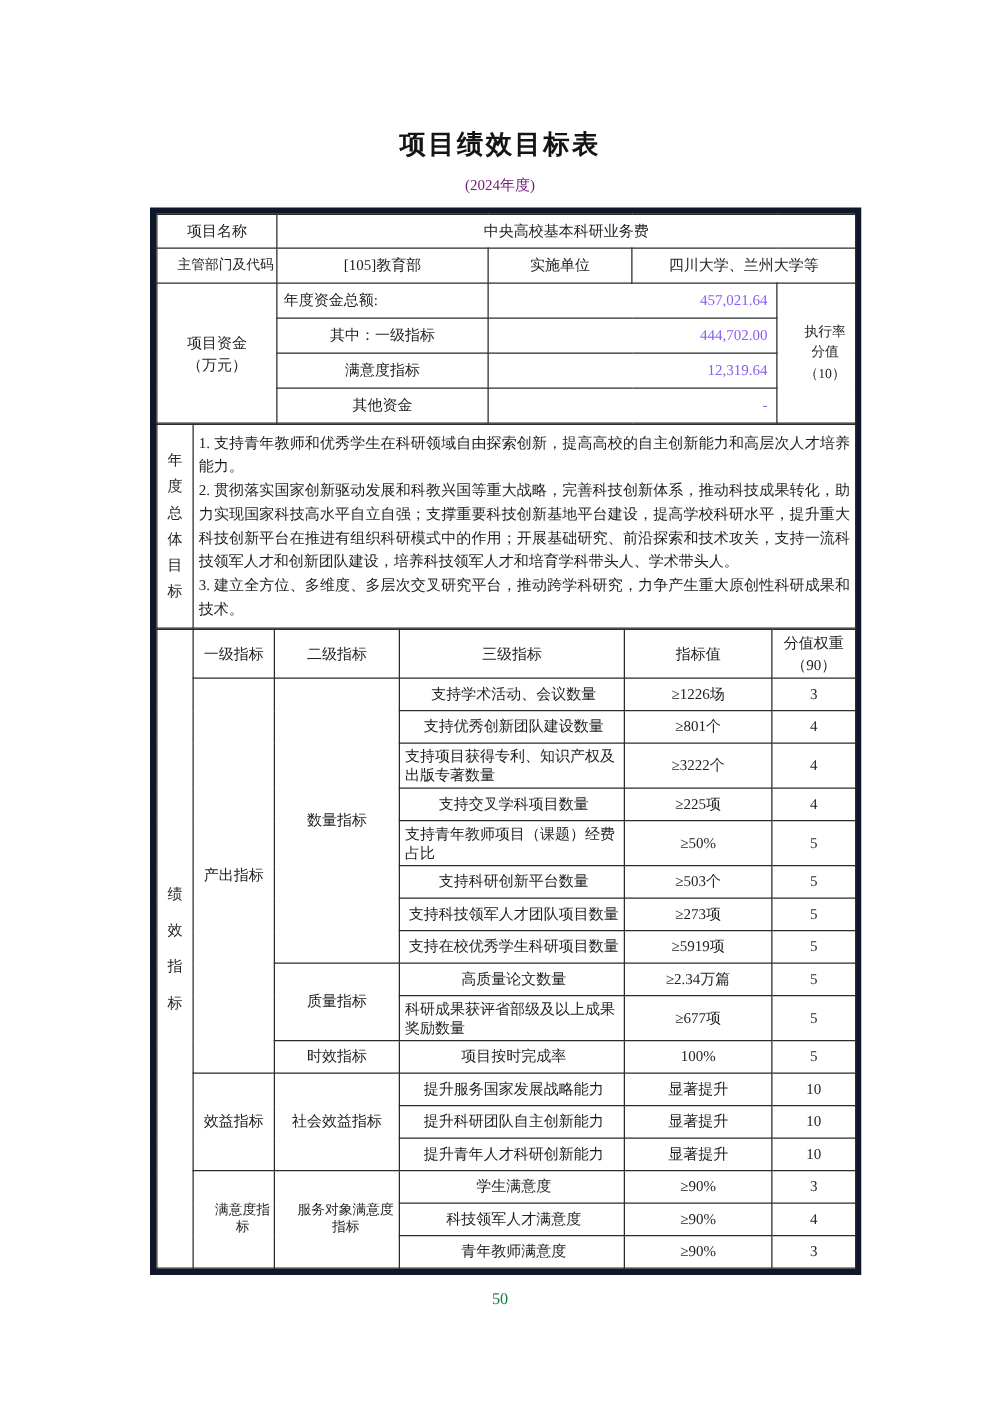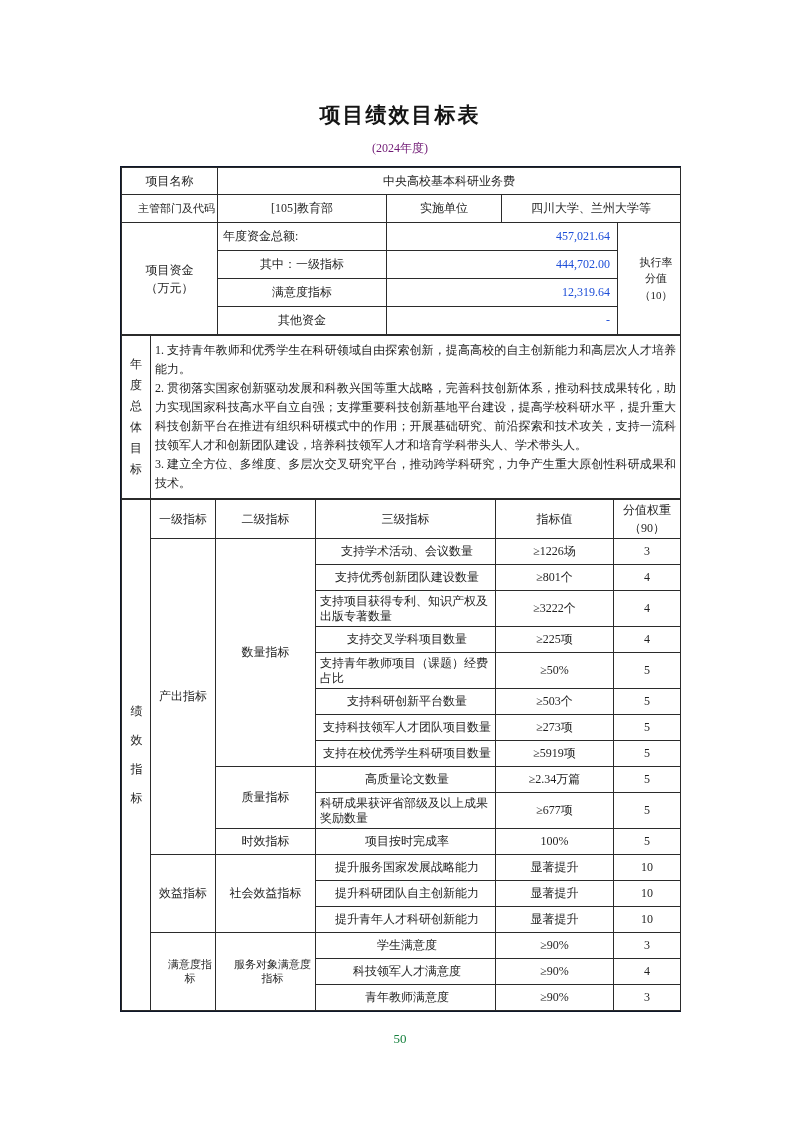--- a/index.html
+++ b/index.html
@@ -6,35 +6,35 @@
   .sheet {
     position:relative; width:800px; height:1131px; background:#ffffff;
     font-family:"Liberation Serif","DejaVu Serif",serif; color:#1f1f1f; overflow:hidden;
   }
   .title {
     position:absolute; top:101px; left:0; width:100%; text-align:center;
     font-family:"Liberation Sans","DejaVu Sans",sans-serif;
     font-weight:bold; font-size:21px; letter-spacing:2px; color:#141414;
   }
   .subtitle { position:absolute; top:140px; left:0; width:100%; text-align:center; font-size:12px; color:#701a75; }
-  .doc { position:absolute; top:166px; left:120px; width:559px; border:1px solid #0f172a; }
+  .doc { position:absolute; top:166px; left:120px; width:559px; border:5px solid #0f172a; }
   table { border-collapse:collapse; width:100%; table-layout:fixed; }
   td {
     border:1px solid #2b2b2b; font-size:12px; line-height:1.25;
     padding:1px 3px; vertical-align:middle; overflow:hidden; color:#1f1f1f;
   }
   .c  { text-align:center; }
   .lf { text-align:left; padding-left:5px; }
-  .num { text-align:right; padding-right:7px; font-size:12px; color:#1d4ed8; }
+  .num { text-align:right; padding-right:7px; font-size:12px; color:#8b5cf6; }
   .name { text-align:left; padding-left:4px; padding-right:1px; }
   .small { font-size:11px; padding-left:15px; padding-right:1px;margin-left:10px; }
   .twoline div { text-align:center; line-height:1.5; }
   .vcell { padding:0; }
   .vtext { width:13px; margin:0 auto; word-break:break-all; text-align:center; line-height:21px; font-size:12px; }
-  .vtext-tall { line-height:29px;text-align:right; }
+  .vtext-tall { line-height:29px; }
   .goal { vertical-align:middle; padding:5px 4px 5px 4px; }
   .goal-item { text-align:justify; line-height:19px; font-size:12px; color:#1f1f1f; }
   tr.r-h  td { height:34px; }
   tr.r-s  td { height:23px;text-align:center; }
   tr.r-d  td { height:33px; }
   tr.r-i  td { height:24px; }
   tr.r-f  td { height:25px; }
   tr.r-g  td { height:133px; }
   .pageno { position:absolute; top:1031px; left:0; width:100%; text-align:center; font-size:13px; color:#15803d; }
 </style>

